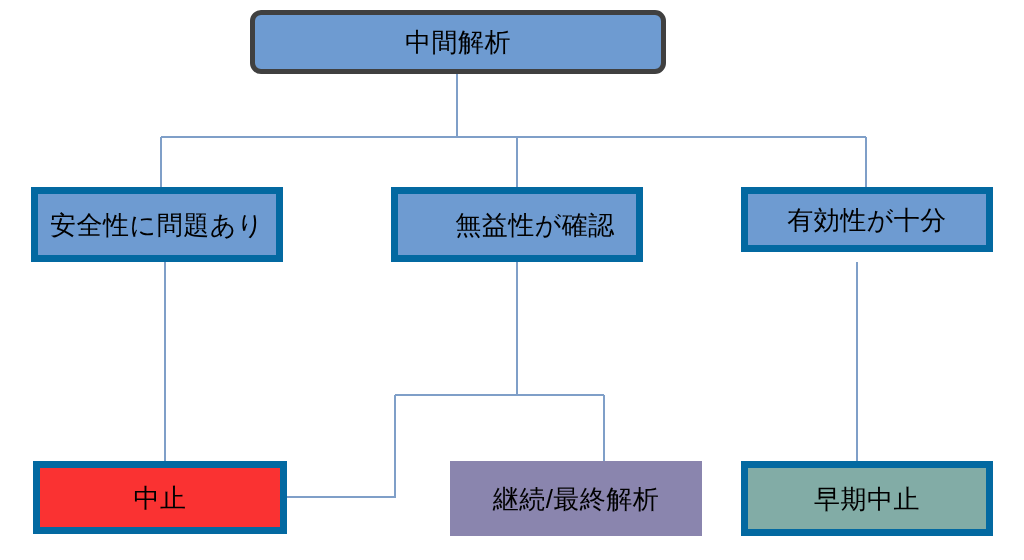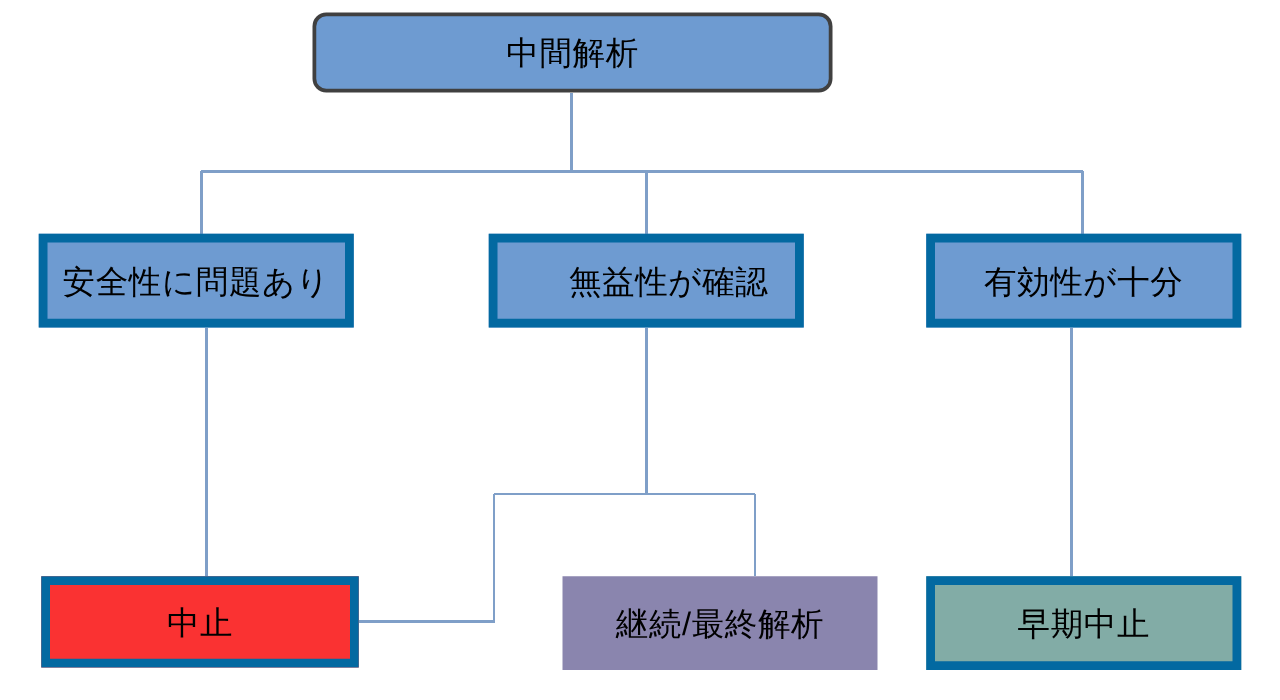--- a/index.html
+++ b/index.html
@@ -32,21 +32,21 @@
     align-items: center;
     justify-content: center;
     color: #000000;
     font-size: 26px;
     line-height: 1;
     letter-spacing: 0.5px;
     white-space: nowrap;
   }
   .node-root {
     border-radius: 11px;
-    border: 3px solid #404040;
+    border: 5px solid #404040;
   }
   .node-rect {
     border: 7px solid #0369a1;
   }
   .node-noborder {
     border: none;
   }
 </style>
 </head>
 <body>
@@ -85,21 +85,21 @@
   </div>
 
   <div class="node node-rect" style="left:31px; top:187px; width:252px; height:75px; background:#6e9bd1;">
     <span>安全性に問題あり</span>
   </div>
 
   <div class="node node-rect" style="left:391px; top:187px; width:252px; height:75px; background:#6e9bd1;padding-left:36px;">
     <span>無益性が確認</span>
   </div>
 
-  <div class="node node-rect" style="left:741px; top:187px; width:252px; height:75px; background:#6e9bd1;">
+  <div class="node node-rect" style="left:741px; top:187px; width:252px; height:65px; background:#6e9bd1;">
     <span>有効性が十分</span>
   </div>
 
   <div class="node node-rect" style="left:33px; top:461px; width:254px; height:73px; background:#fa3232;">
     <span>中止</span>
   </div>
 
   <div class="node node-noborder" style="left:450px; top:461px; width:252px; height:75px; background:#8a85ae;">
     <span>継続/最終解析</span>
   </div>

